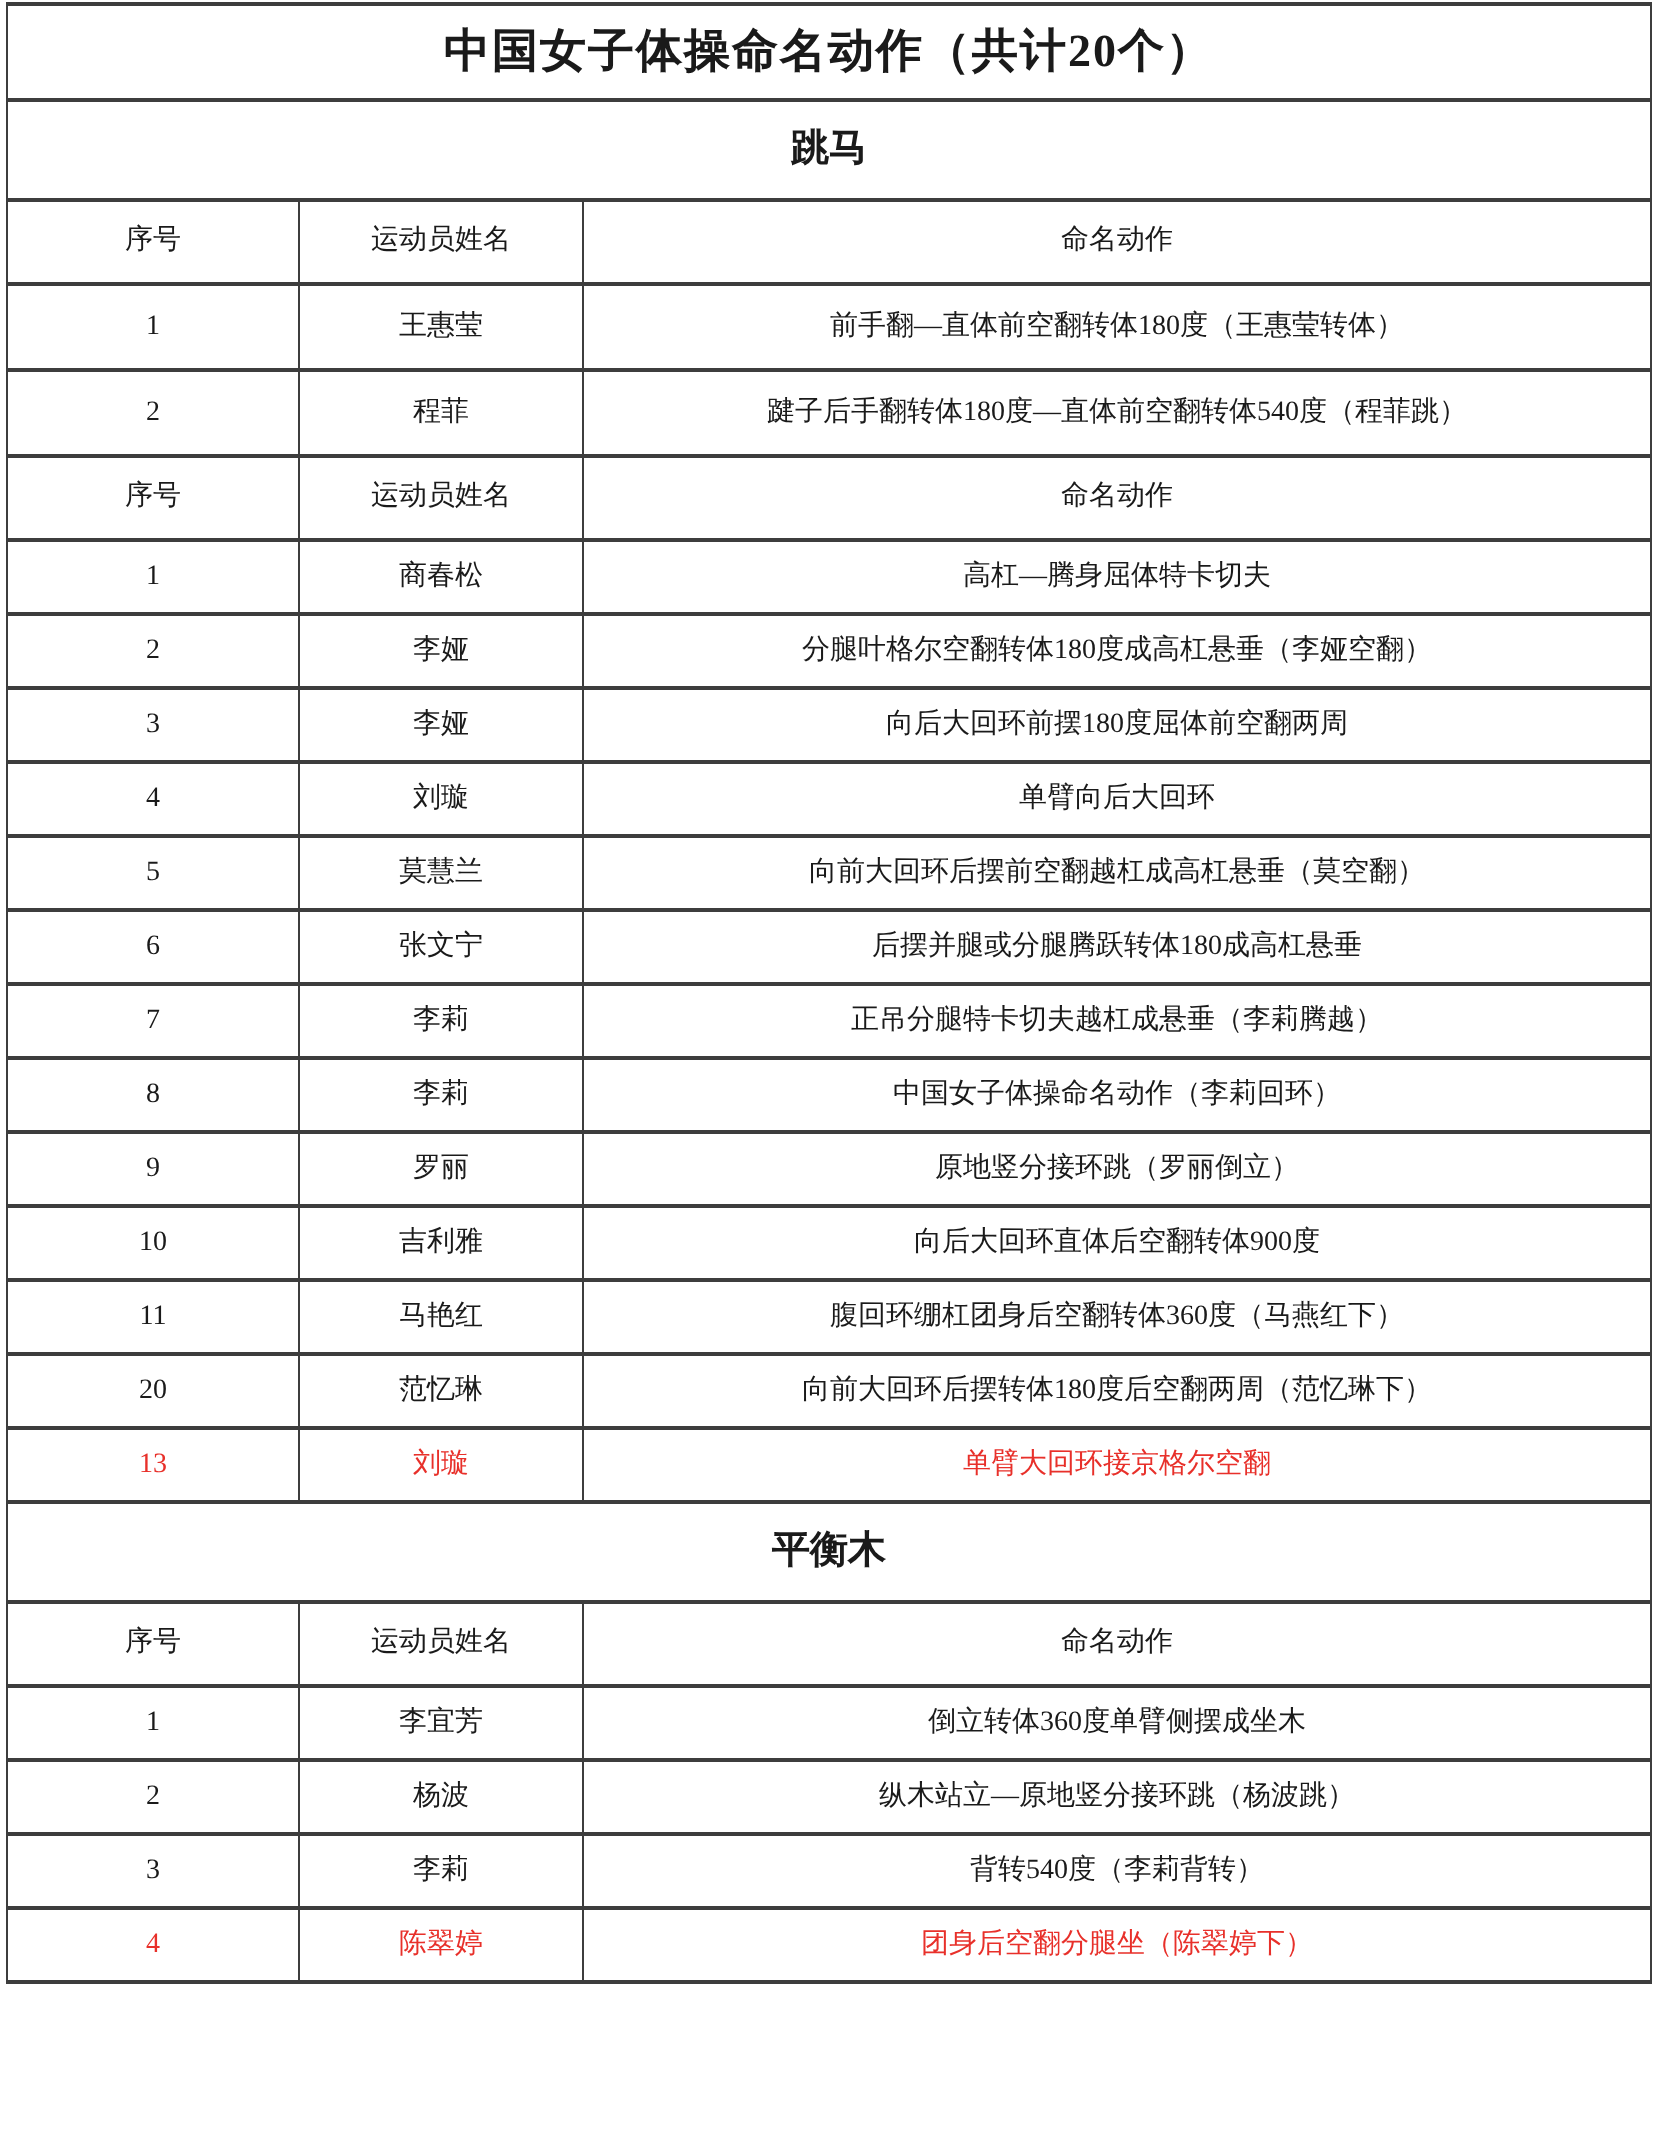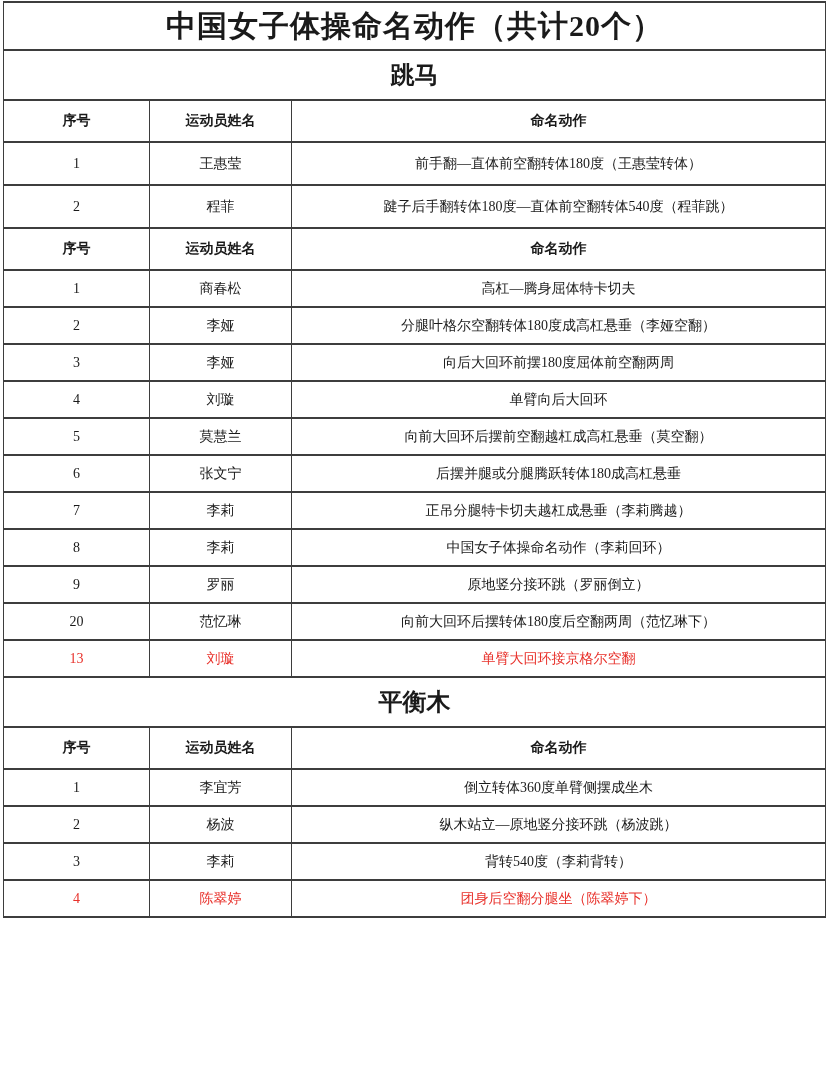--- a/index.html
+++ b/index.html
@@ -30,32 +30,32 @@
     border:solid var(--border);
     border-width:2px 1px;
     text-align:center;
     vertical-align:middle;
     padding:0 6px;
     font-size:14px;
     line-height:1.25;
     overflow:hidden;
   }
   tr.title-row td{
-    font-size:30px;
+    font-size:23px;
     font-weight:bold;
     height:46px;
     letter-spacing:1px;
   }
   tr.section-row td{
-    font-size:24px;
+    font-size:19px;
     font-weight:bold;
     height:48px;
   }
   tr.header-row td{
-    font-weight:bold;
+    font-weight:normal;
     font-size:14px;
     height:40px;
     margin-top:24px;
   }
   tr.body-row td{height:40px;}
   tr.body-row.s0 td{height:41px;}
   tr.body-row.s1 td{height:35px;}
   tr.body-row.s2 td{height:35px;}
   tr.body-row.highlight td{color:var(--red);}
   col.col-no{width:146px;}
@@ -137,20 +137,30 @@
         <td class="col-no">8</td>
         <td class="col-name">李莉</td>
         <td class="col-move">中国女子体操命名动作（李莉回环）</td>
       </tr>
       <tr class="body-row s1">
         <td class="col-no">9</td>
         <td class="col-name">罗丽</td>
         <td class="col-move">原地竖分接环跳（罗丽倒立）</td>
       </tr>
       <tr class="body-row s1">
+        <td class="col-no">10</td>
+        <td class="col-name">吉利雅</td>
+        <td class="col-move">向后大回环直体后空翻转体900度</td>
+      </tr>
+      <tr class="body-row s1">
+        <td class="col-no">11</td>
+        <td class="col-name">马艳红</td>
+        <td class="col-move">腹回环绷杠团身后空翻转体360度（马燕红下）</td>
+      </tr>
+      <tr class="body-row s1">
         <td class="col-no">20</td>
         <td class="col-name">范忆琳</td>
         <td class="col-move">向前大回环后摆转体180度后空翻两周（范忆琳下）</td>
       </tr>
       <tr class="body-row s1 highlight">
         <td class="col-no">13</td>
         <td class="col-name">刘璇</td>
         <td class="col-move">单臂大回环接京格尔空翻</td>
       </tr>
       <tr class="section-row">

